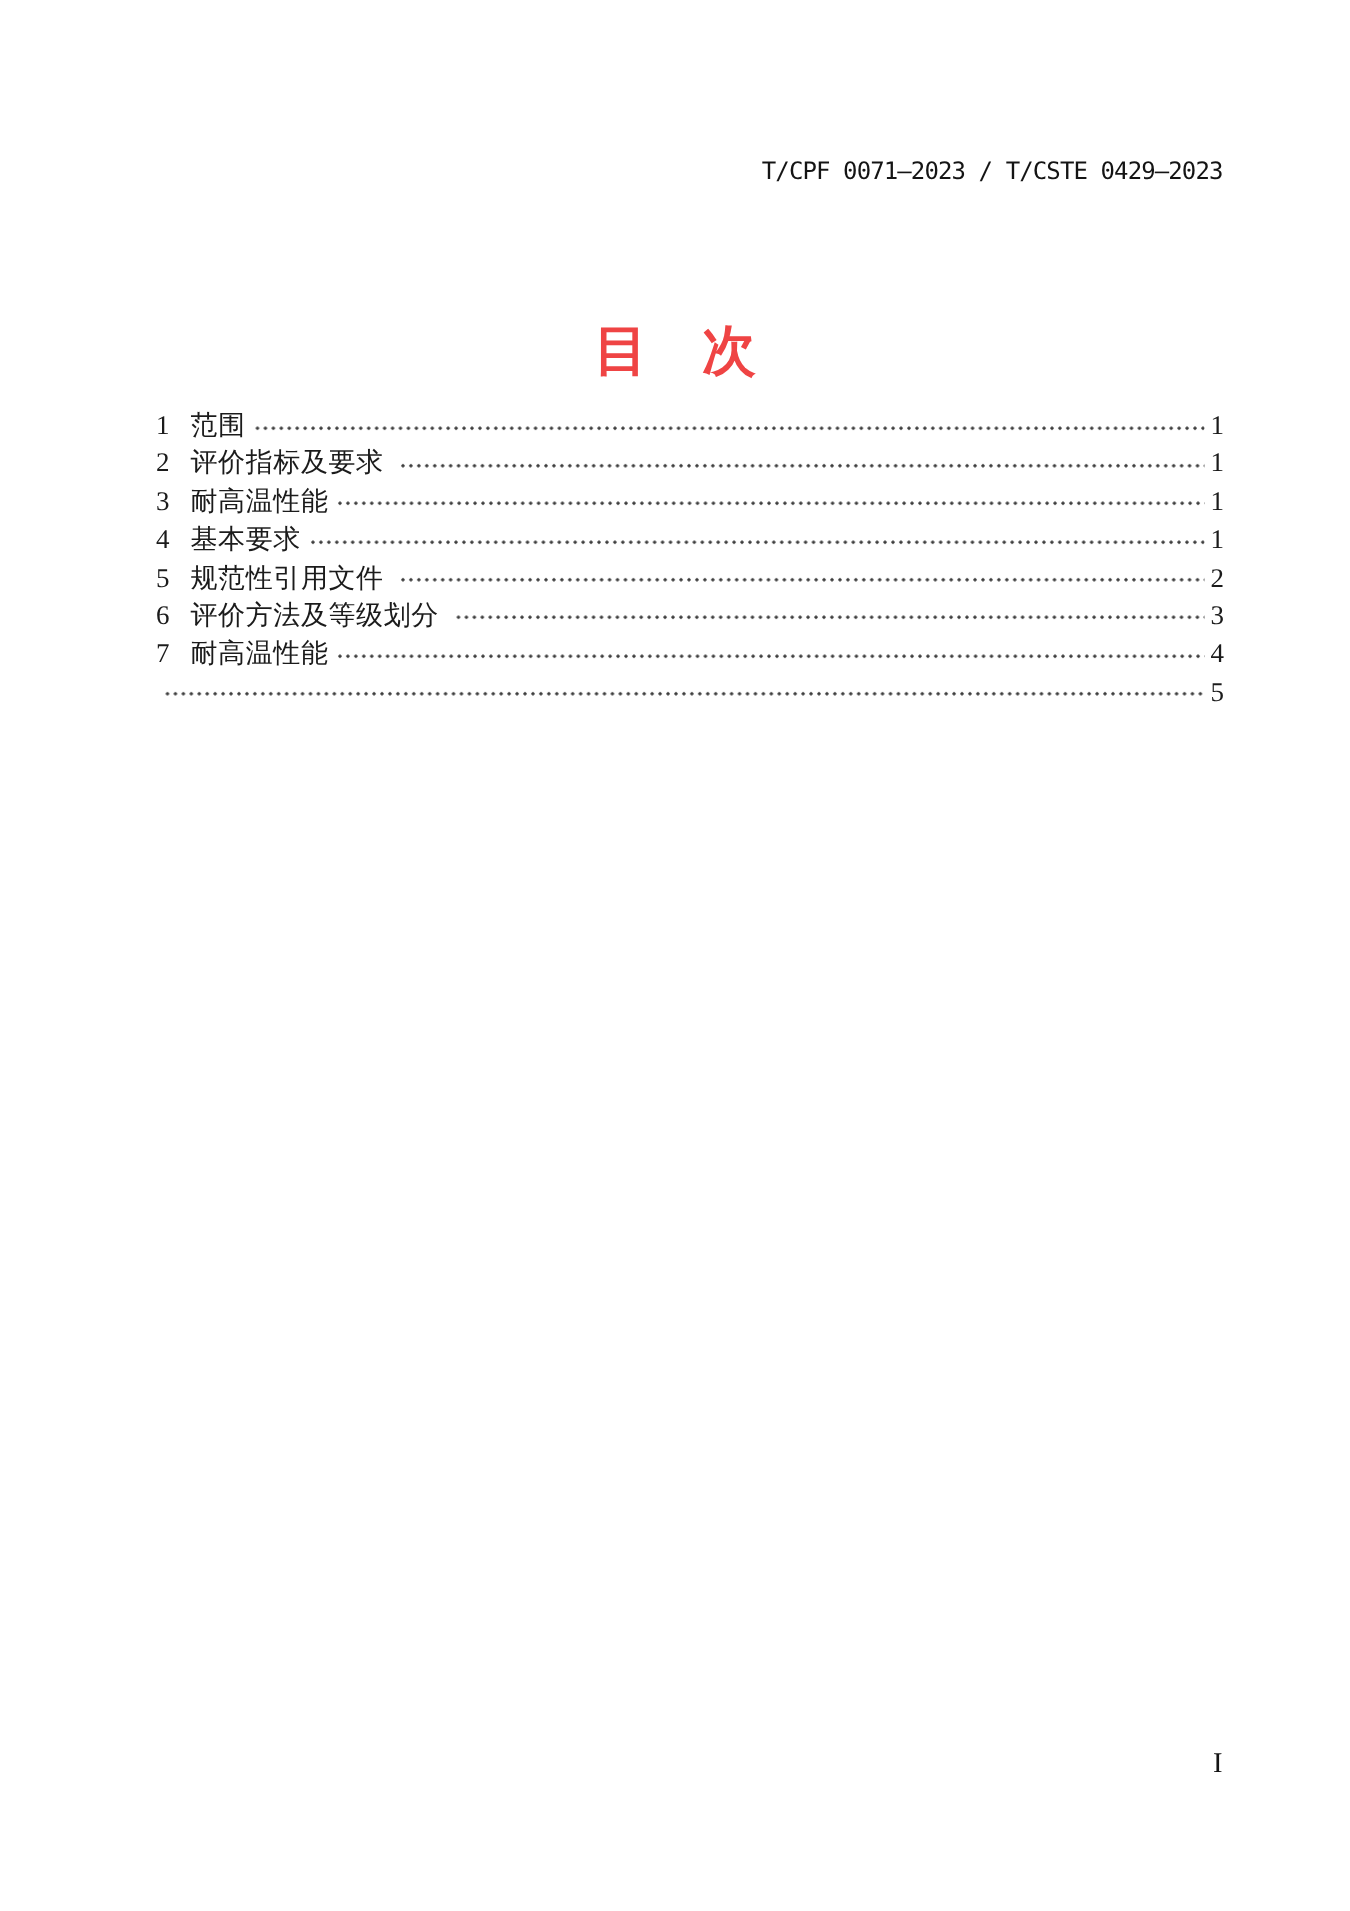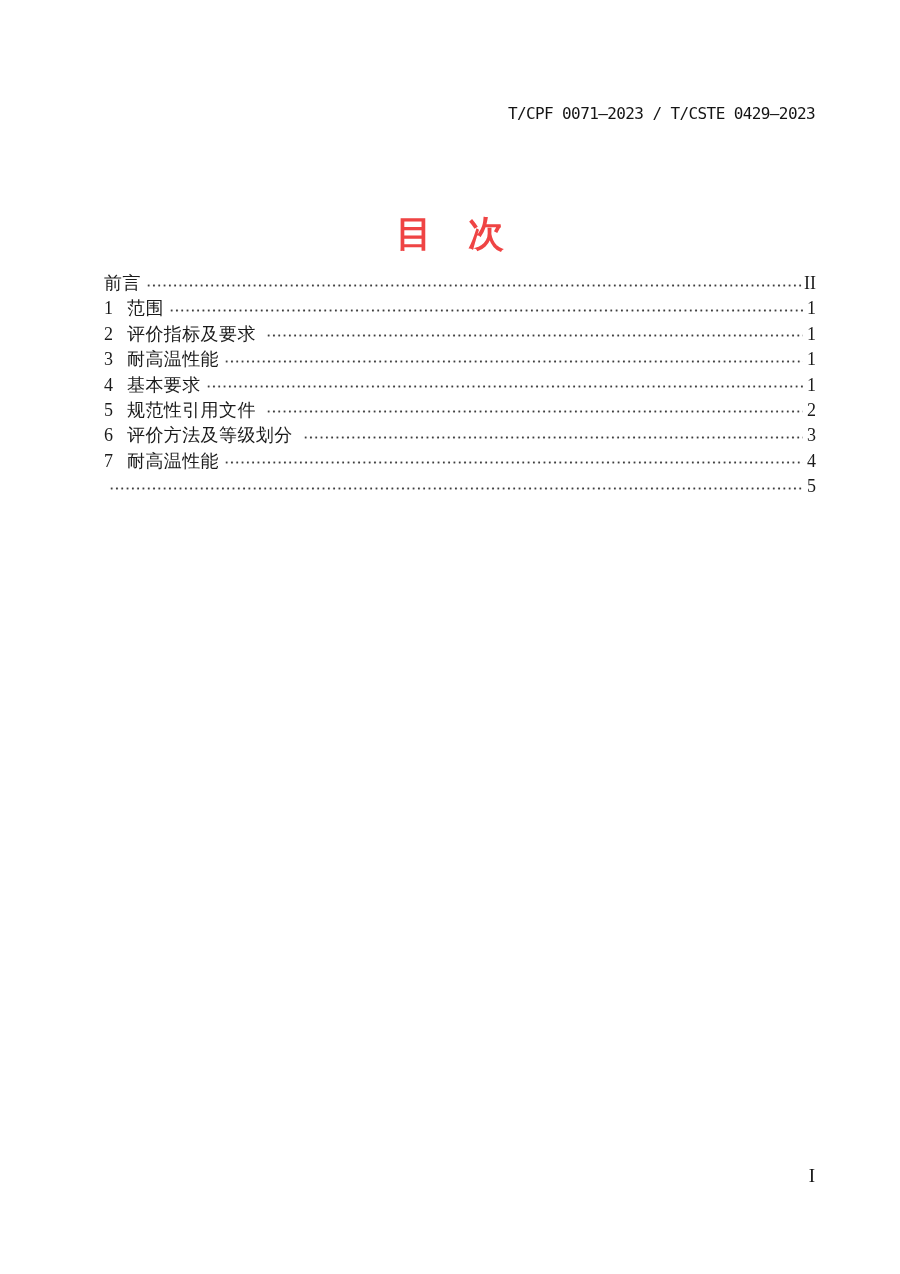--- a/index.html
+++ b/index.html
@@ -90,26 +90,20 @@
   }
 </style>
 </head>
 <body>
 
 <div class="doc-header">T/CPF 0071—2023 / T/CSTE 0429—2023</div>
 
 <div class="doc-title">目　次</div>
 
 <div class="toc">
-  <div class="toc-row">
-
-    <span class="toc-label">前言</span>
-    <span class="toc-dots"></span>
-    <span class="toc-page">II</span>
-  </div>
 
   <div class="toc-row">
     <span class="toc-num">1</span>
     <span class="toc-label">范围</span>
     <span class="toc-dots"></span>
     <span class="toc-page">1</span>
   </div>
 
   <div class="toc-row">
     <span class="toc-num">2</span>

